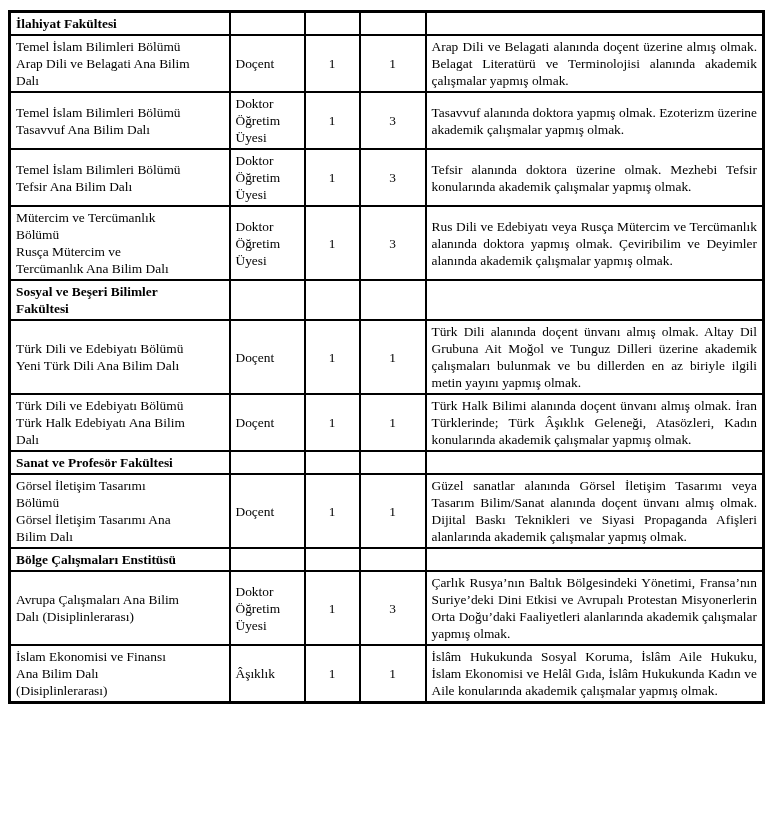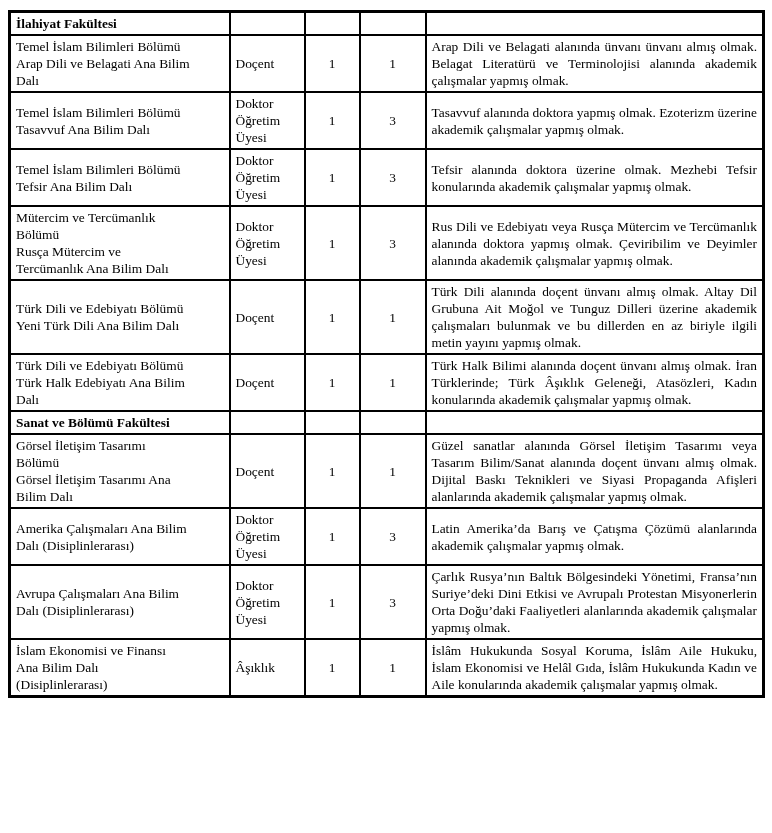--- a/index.html
+++ b/index.html
@@ -76,21 +76,21 @@
           <td></td>
           <td></td>
         </tr>
         <tr>
           <td class="dept">Temel İslam Bilimleri Bölümü
 Arap Dili ve Belagati Ana Bilim
 Dalı</td>
           <td class="title">Doçent</td>
           <td class="num">1</td>
           <td class="num">1</td>
-          <td class="desc">Arap Dili ve Belagati alanında ünvanı ünvanı almış olmak. Belagat Literatürü ve Terminolojisi alanında akademik çalışmalar yapmış olmak.</td>
+          <td class="desc">Arap Dili ve Belagati alanında doçent üzerine almış olmak. Belagat Literatürü ve Terminolojisi alanında akademik çalışmalar yapmış olmak.</td>
         </tr>
         <tr>
           <td class="dept">Temel İslam Bilimleri Bölümü
 Tasavvuf Ana Bilim Dalı</td>
           <td class="title">Doktor
 Öğretim
 Üyesi</td>
           <td class="num">1</td>
           <td class="num">3</td>
           <td class="desc">Tasavvuf alanında doktora yapmış olmak. Ezoterizm üzerine akademik çalışmalar yapmış olmak.</td>
@@ -111,62 +111,67 @@
 Rusça Mütercim ve
 Tercümanlık Ana Bilim Dalı</td>
           <td class="title">Doktor
 Öğretim
 Üyesi</td>
           <td class="num">1</td>
           <td class="num">3</td>
           <td class="desc">Rus Dili ve Edebiyatı veya Rusça Mütercim ve Tercümanlık alanında doktora yapmış olmak. Çeviribilim ve Deyimler alanında akademik çalışmalar yapmış olmak.</td>
         </tr>
         <tr>
+          <td class="section-label">Sosyal ve Beşeri Bilimler
+Fakültesi</td>
+          <td></td>
+          <td></td>
+          <td></td>
+          <td></td>
+        </tr>
+        <tr>
           <td class="dept">Türk Dili ve Edebiyatı Bölümü
 Yeni Türk Dili Ana Bilim Dalı</td>
           <td class="title">Doçent</td>
           <td class="num">1</td>
           <td class="num">1</td>
           <td class="desc">Türk Dili alanında doçent ünvanı almış olmak. Altay Dil Grubuna Ait Moğol ve Tunguz Dilleri üzerine akademik çalışmaları bulunmak ve bu dillerden en az biriyle ilgili metin yayını yapmış olmak.</td>
         </tr>
         <tr>
           <td class="dept">Türk Dili ve Edebiyatı Bölümü
 Türk Halk Edebiyatı Ana Bilim
 Dalı</td>
           <td class="title">Doçent</td>
           <td class="num">1</td>
           <td class="num">1</td>
           <td class="desc">Türk Halk Bilimi alanında doçent ünvanı almış olmak. İran Türklerinde; Türk Âşıklık Geleneği, Atasözleri, Kadın konularında akademik çalışmalar yapmış olmak.</td>
         </tr>
         <tr>
-          <td class="section-label">Sanat ve Bölümü Fakültesi</td>
+          <td class="section-label">Sanat ve Profesör Fakültesi</td>
           <td></td>
           <td></td>
           <td></td>
           <td></td>
         </tr>
         <tr>
           <td class="dept">Görsel İletişim Tasarımı
 Bölümü
 Görsel İletişim Tasarımı Ana
 Bilim Dalı</td>
           <td class="title">Doçent</td>
           <td class="num">1</td>
           <td class="num">1</td>
           <td class="desc">Güzel sanatlar alanında Görsel İletişim Tasarımı veya Tasarım Bilim/Sanat alanında doçent ünvanı almış olmak. Dijital Baskı Teknikleri ve Siyasi Propaganda Afişleri alanlarında akademik çalışmalar yapmış olmak.</td>
         </tr>
         <tr>
-          <td class="dept">Amerika Çalışmaları Ana Bilim
-Dalı (Disiplinlerarası)</td>
-          <td class="title">Doktor
-Öğretim
-Üyesi</td>
-          <td class="num">1</td>
-          <td class="num">3</td>
-          <td class="desc">Latin Amerika’da Barış ve Çatışma Çözümü alanlarında akademik çalışmalar yapmış olmak.</td>
+          <td class="section-label">Bölge Çalışmaları Enstitüsü</td>
+          <td></td>
+          <td></td>
+          <td></td>
+          <td></td>
         </tr>
         <tr>
           <td class="dept">Avrupa Çalışmaları Ana Bilim
 Dalı (Disiplinlerarası)</td>
           <td class="title">Doktor
 Öğretim
 Üyesi</td>
           <td class="num">1</td>
           <td class="num">3</td>
           <td class="desc">Çarlık Rusya’nın Baltık Bölgesindeki Yönetimi, Fransa’nın Suriye’deki Dini Etkisi ve Avrupalı Protestan Misyonerlerin Orta Doğu’daki Faaliyetleri alanlarında akademik çalışmalar yapmış olmak.</td>

